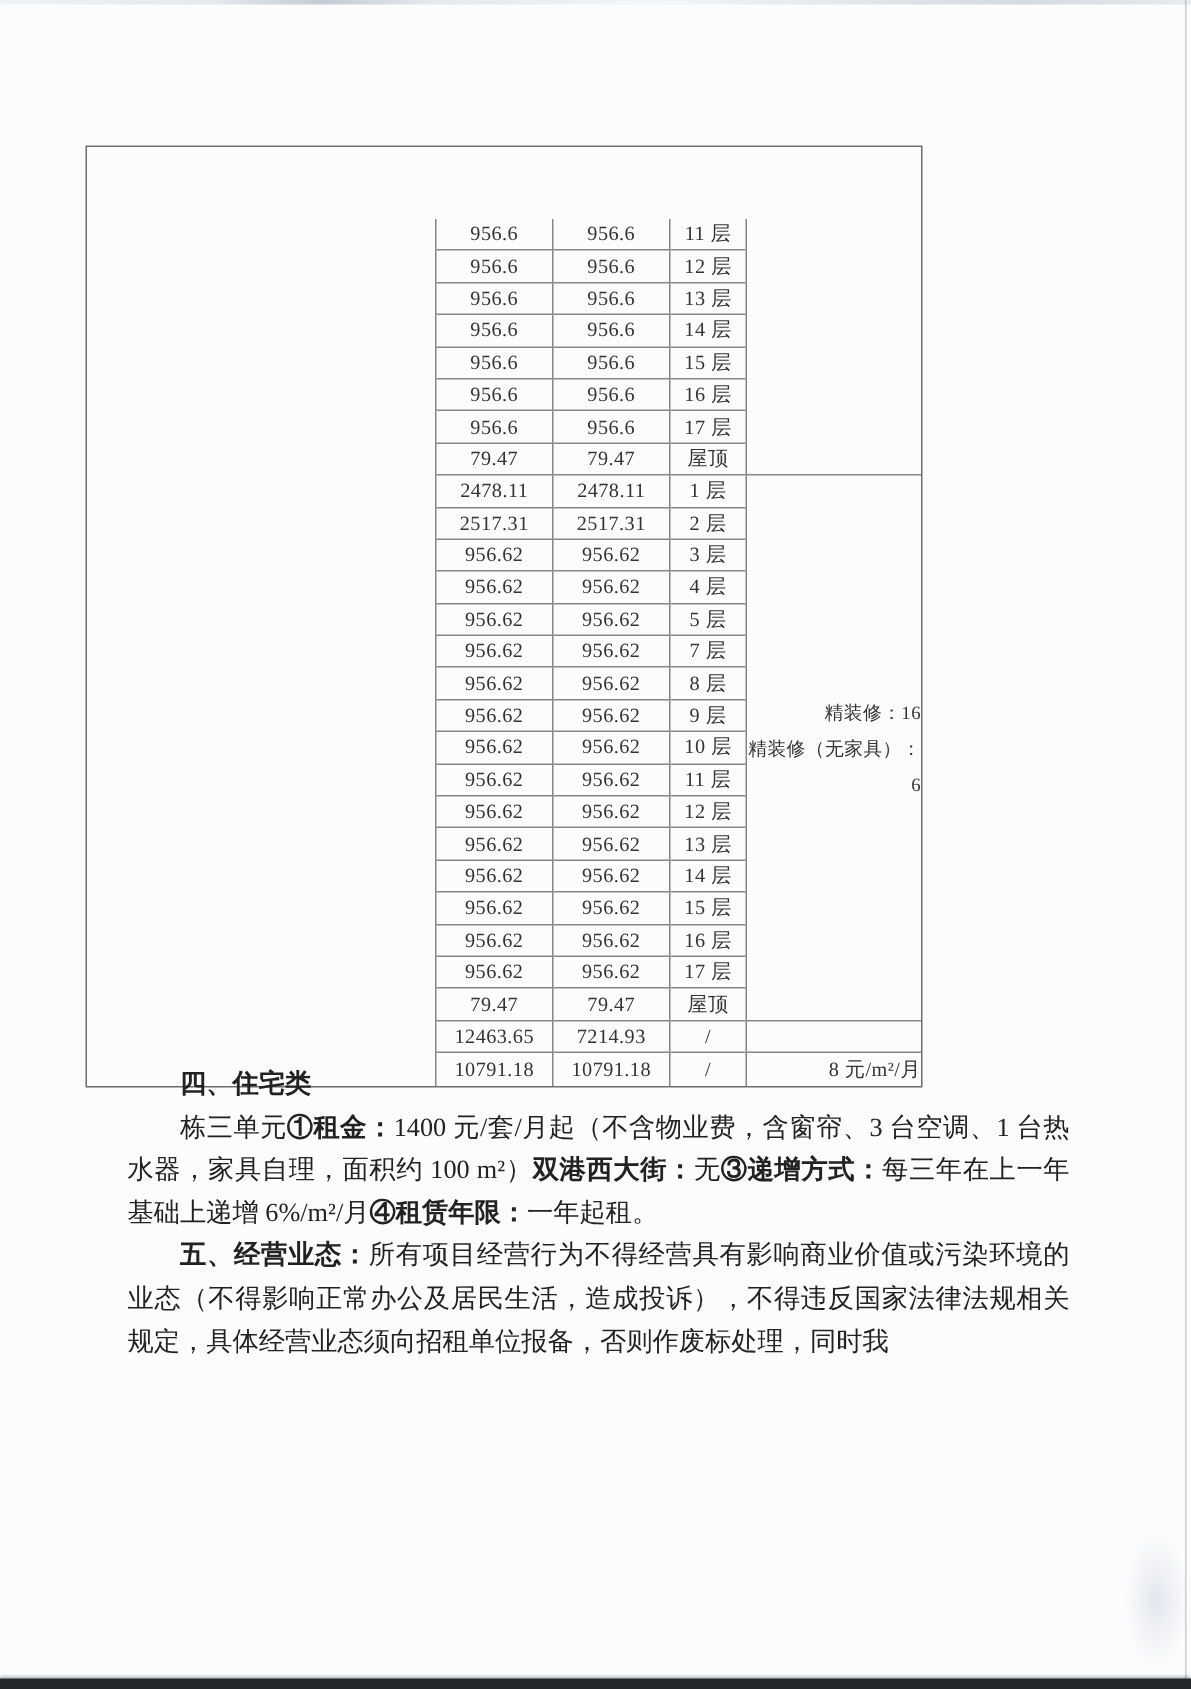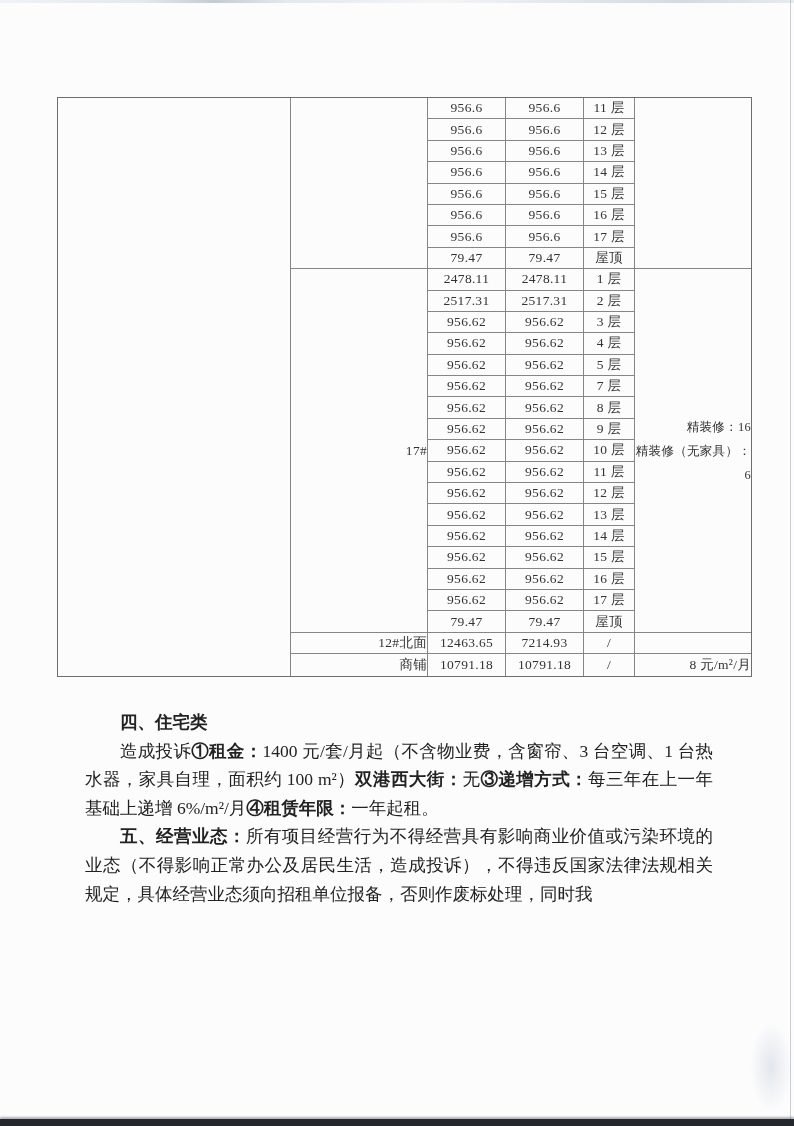--- a/index.html
+++ b/index.html
@@ -26,21 +26,21 @@
     position:absolute; right:2px; bottom:14px; width:42px; height:90px;
     background:radial-gradient(ellipse at center, rgba(160,175,195,.28), rgba(160,175,195,0) 70%);
   }
   
   .table-wrap {
     --rh:21.4px; --bline:#868686;
     position:absolute; left:57px; top:97px;
     display:flex; border:1px solid #6d6d6d;
     color:#333;
   }
-  .tcol { display:flex; flex-direction:column; }
+  .tcol { display:flex; flex-direction:column;margin-top:48px; }
   .tcol + .tcol { border-left:1px solid var(--bline); }
   .c1{width:232px} .c2{width:136px} .c3{width:77px} .c4{width:77px} .c5{width:50px} .c6{width:116px}
   .cell, .box {
     box-sizing:border-box; border-bottom:1px solid var(--bline);
     display:flex; align-items:center; justify-content:center; text-align:center;
     font-size:13.5px; letter-spacing:.3px;
   }
   .cell { height:var(--rh); }
   .box { flex-direction:column;align-items:flex-end; }
   .h1b{height:var(--rh)} .h8{height:calc(var(--rh)*8)}
@@ -63,32 +63,20 @@
 <div class="page">
 
   <div class="edge-top"></div>
 
   <div class="table-wrap">
 
     <div class="tcol c1">
       <div class="box h8"></div>
     </div>
 
-    <div class="tcol c2">
-      <div class="box h8"></div>
-      <div class="box h17">
-        <span>17#</span>
-      </div>
-      <div class="box h1b">
-        <span>12#北面</span>
-      </div>
-      <div class="box h1b">
-        <span>商铺</span>
-      </div>
-    </div>
 
     <div class="tcol c3">
 
     <div class="cell">956.6</div>
         <div class="cell">956.6</div>
         <div class="cell">956.6</div>
         <div class="cell">956.6</div>
         <div class="cell">956.6</div>
         <div class="cell">956.6</div>
         <div class="cell">956.6</div>
@@ -189,21 +177,21 @@
         <span>8 元/m²/月</span>
       </div>
     </div>
   </div>
 
   <div class="textblock">
     <p>
       <b>四、住宅类</b>
     </p>
     <p>
-      <span>造成投诉</span><b>①租金：</b><span>1400 元/套/月起（不含物业费，含窗帘、3 台空调、1 台热水器，家具自理，面积约 100 m²）</span><b>双港西大街：</b><span>无</span><b>③递增方式：</b><span>每三年在上一年基础上递增 6%/m²/月</span><b>④租赁年限：</b><span>一年起租。</span>
+      <span>栋三单元</span><b>①租金：</b><span>1400 元/套/月起（不含物业费，含窗帘、3 台空调、1 台热水器，家具自理，面积约 100 m²）</span><b>双港西大街：</b><span>无</span><b>③递增方式：</b><span>每三年在上一年基础上递增 6%/m²/月</span><b>④租赁年限：</b><span>一年起租。</span>
     </p>
     <p>
       <b>五、经营业态：</b><span>所有项目经营行为不得经营具有影响商业价值或污染环境的业态（不得影响正常办公及居民生活，造成投诉），不得违反国家法律法规相关规定，具体经营业态须向招租单位报备，否则作废标处理，同时我</span>
     </p>
   </div>
 
   <div class="smudge-br"></div>
   <div class="edge-right"></div>
   <div class="edge-bottom"></div>
 </div>

